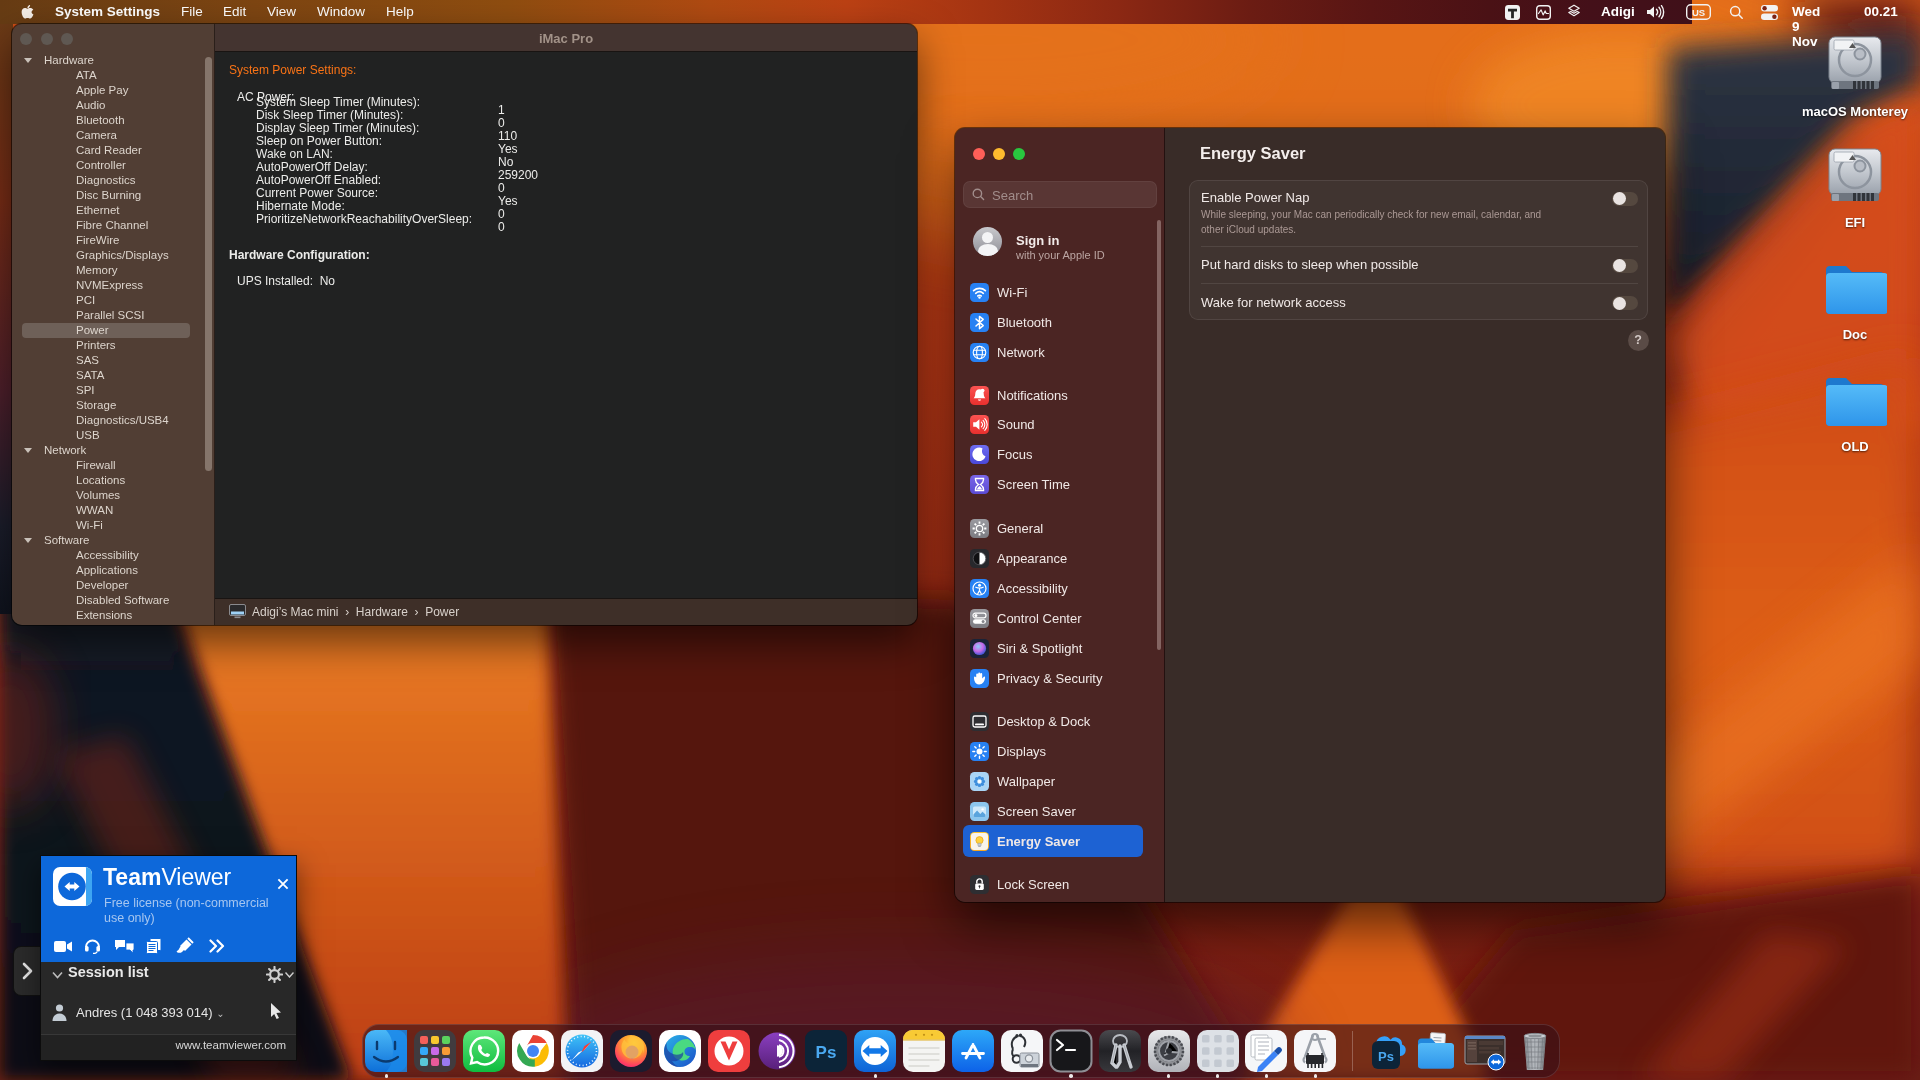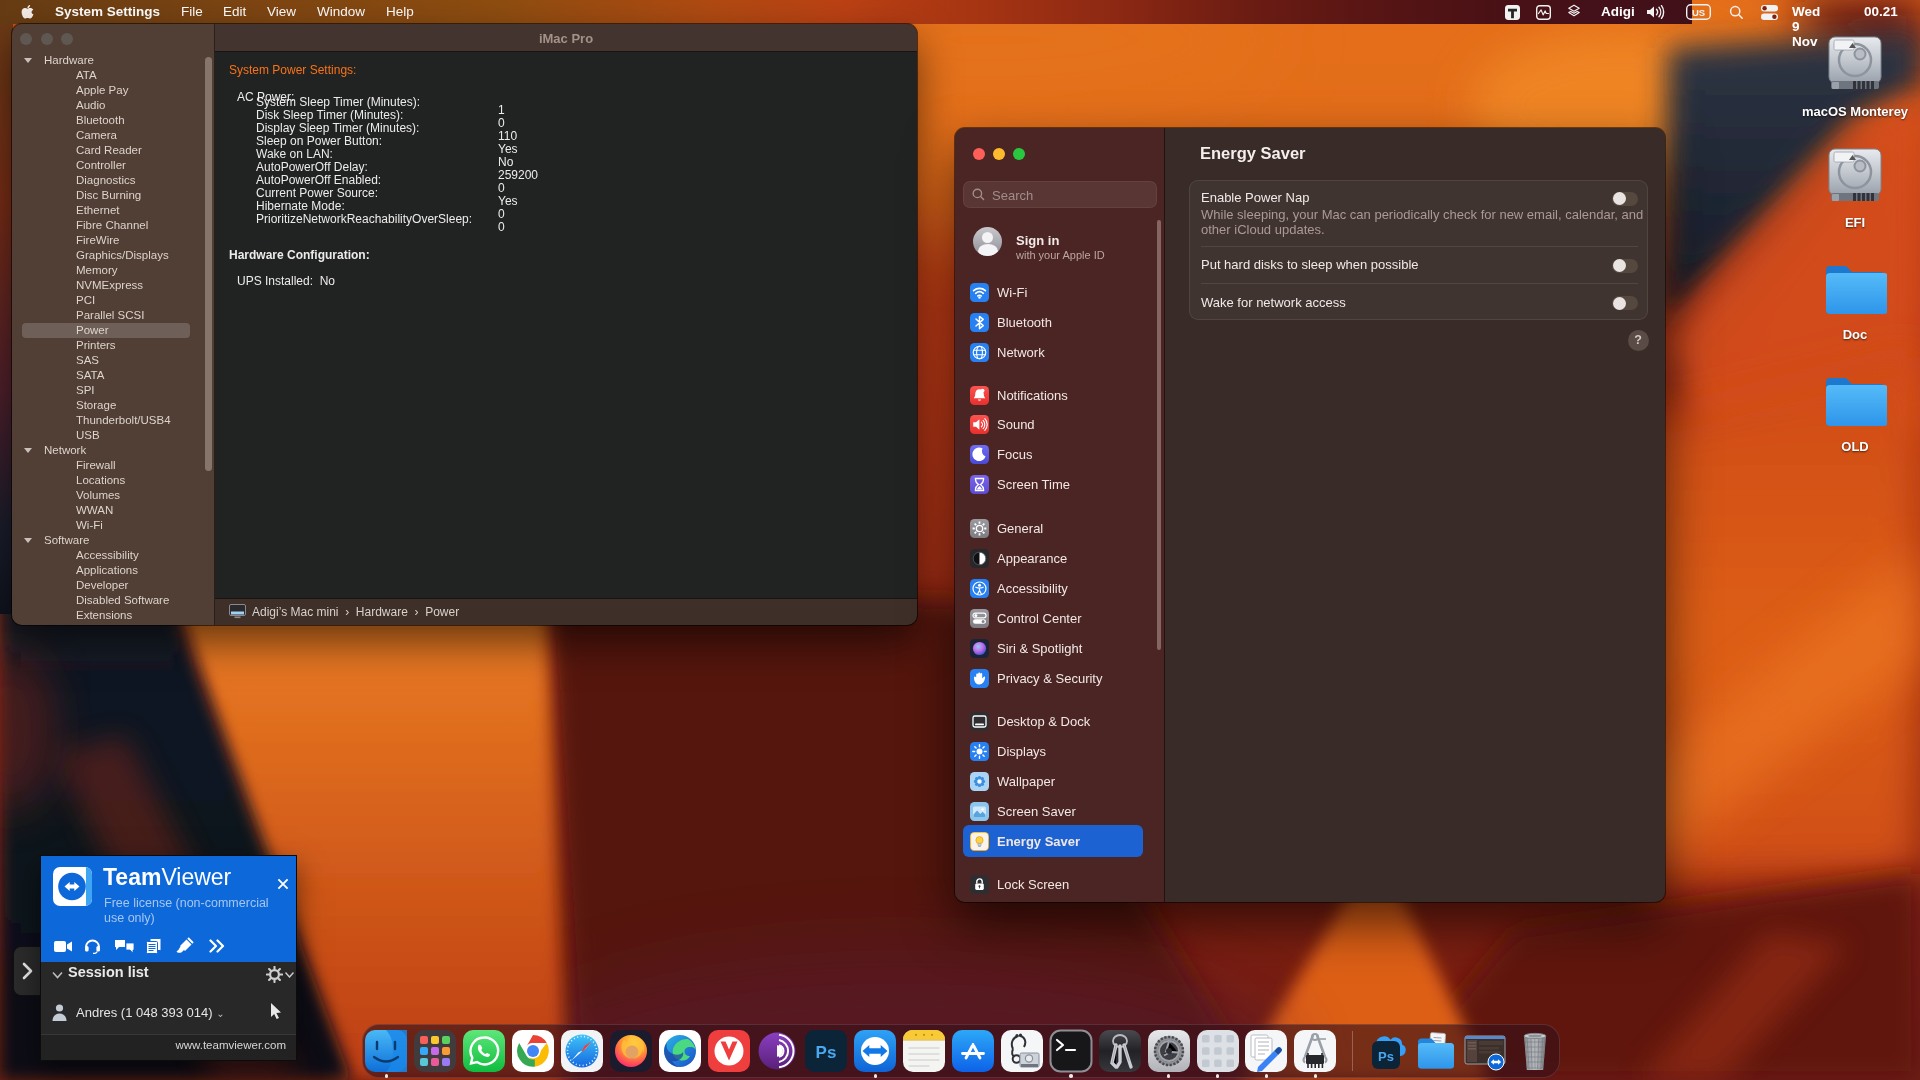--- a/index.html
+++ b/index.html
@@ -210,21 +210,21 @@
     <div class="si-i">Memory</div>
     <div class="si-i">NVMExpress</div>
     <div class="si-i">PCI</div>
     <div class="si-i">Parallel SCSI</div>
     <div class="si-i">Power</div>
     <div class="si-i">Printers</div>
     <div class="si-i">SAS</div>
     <div class="si-i">SATA</div>
     <div class="si-i">SPI</div>
     <div class="si-i">Storage</div>
-    <div class="si-i">Thunderbolt/USB4</div>
+    <div class="si-i">Diagnostics/USB4</div>
     <div class="si-i">USB</div>
     <div class="si-h"><span class="chev"></span>Network</div>
     <div class="si-i">Firewall</div>
     <div class="si-i">Locations</div>
     <div class="si-i">Volumes</div>
     <div class="si-i">WWAN</div>
     <div class="si-i">Wi-Fi</div>
     <div class="si-h"><span class="chev"></span>Software</div>
     <div class="si-i">Accessibility</div>
     <div class="si-i">Applications</div>
@@ -462,21 +462,21 @@
             </svg></div>
           <span>Lock Screen</span>
         </div>
   </div>
 
   <div class="abs" style="left:202px;top:92px;width:4px;height:430px;border-radius:2px;background:rgba(240,220,218,0.35);"></div>
 
   <div class="abs" style="left:245px;top:16px;font-size:16.5px;font-weight:bold;color:#f4eeec;">Energy Saver</div>
   <div class="abs" style="left:234px;top:52px;width:459px;height:140px;border-radius:9px;background:rgba(255,255,255,0.04);border:1px solid rgba(255,255,255,0.085);"></div>
   <div class="abs" style="left:246px;top:62px;font-size:13px;color:#f0e9e7;">Enable Power Nap</div>
-  <div class="abs" style="left:246px;top:80px;font-size:13px;line-height:14.5px;color:#ab9995;">While sleeping, your Mac can periodically check for new email, calendar, and<br>other iCloud updates.</div>
+  <div class="abs" style="left:246px;top:80px;font-size:10px;line-height:14.5px;color:#ab9995;">While sleeping, your Mac can periodically check for new email, calendar, and<br>other iCloud updates.</div>
   <div class="abs" style="left:246px;top:118px;width:437px;height:1px;background:rgba(255,255,255,0.09);"></div>
   <div class="abs" style="left:246px;top:129px;font-size:13px;color:#f0e9e7;">Put hard disks to sleep when possible</div>
   <div class="abs" style="left:246px;top:155px;width:437px;height:1px;background:rgba(255,255,255,0.09);"></div>
   <div class="abs" style="left:246px;top:167px;font-size:13px;color:#f0e9e7;">Wake for network access</div>
   <div class="toggle" style="left:657px;top:63.5px;"></div>
   <div class="toggle" style="left:657px;top:130.5px;"></div>
   <div class="toggle" style="left:657px;top:168px;"></div>
   <div class="abs" style="left:672.5px;top:201.5px;width:21px;height:21px;border-radius:50%;background:#5a4b46;color:#d3c9c6;font-size:12.5px;font-weight:bold;text-align:center;line-height:21px;">?</div>
 </div>
 <style>

